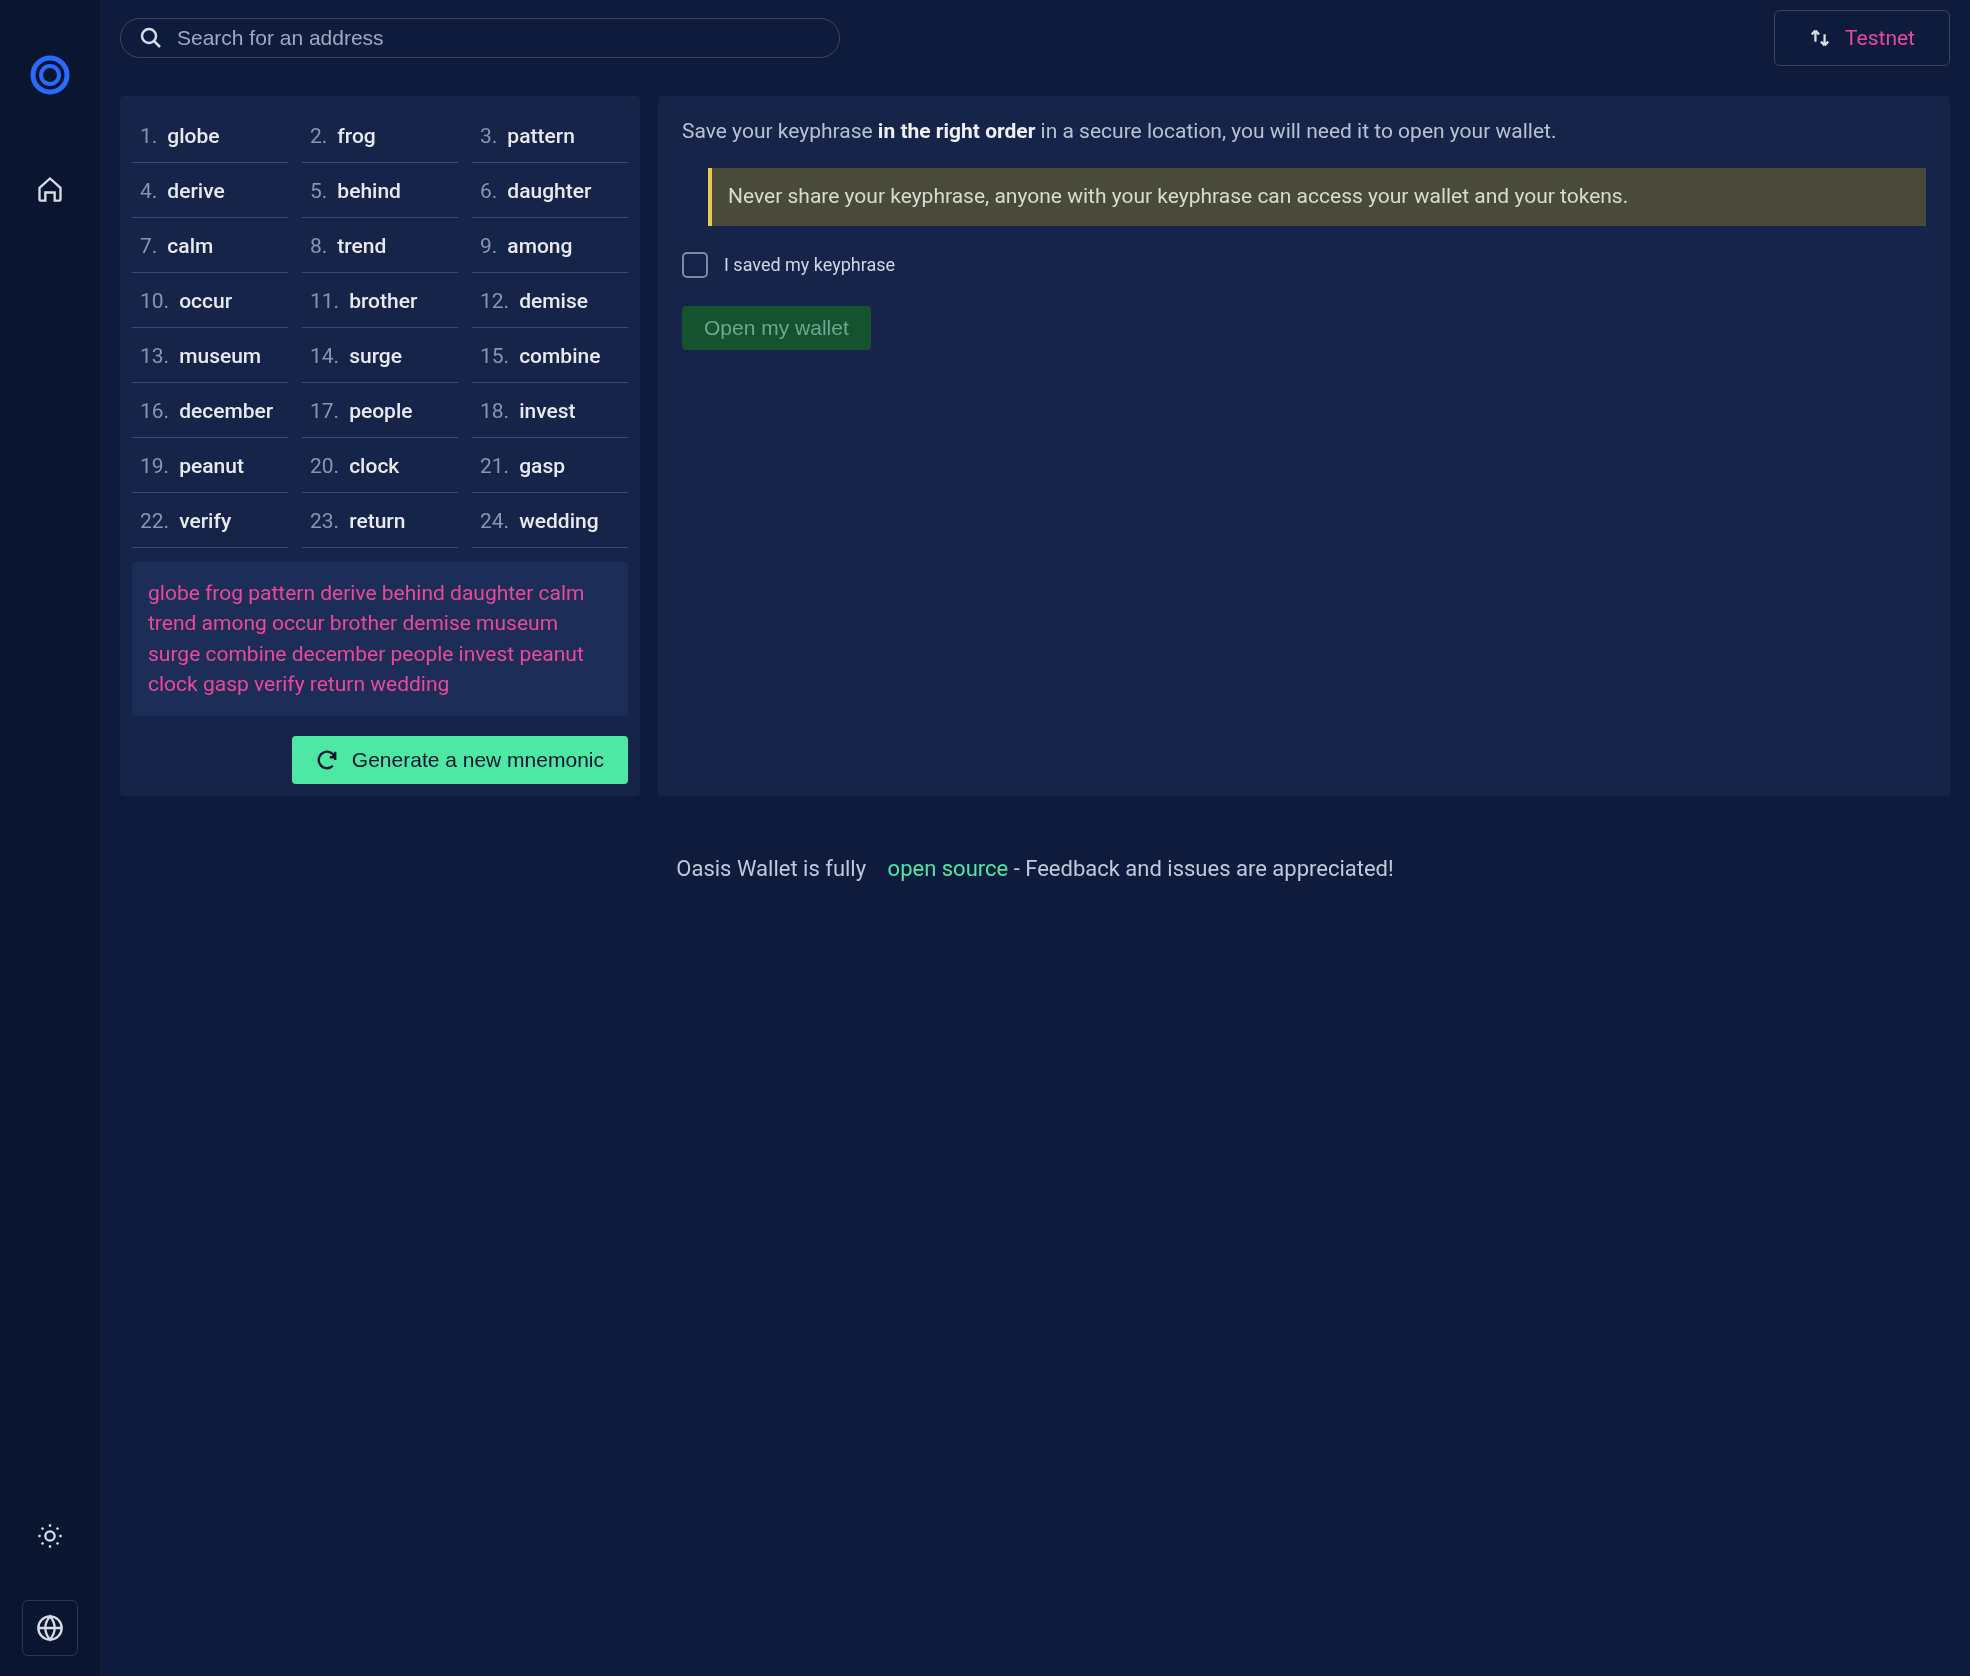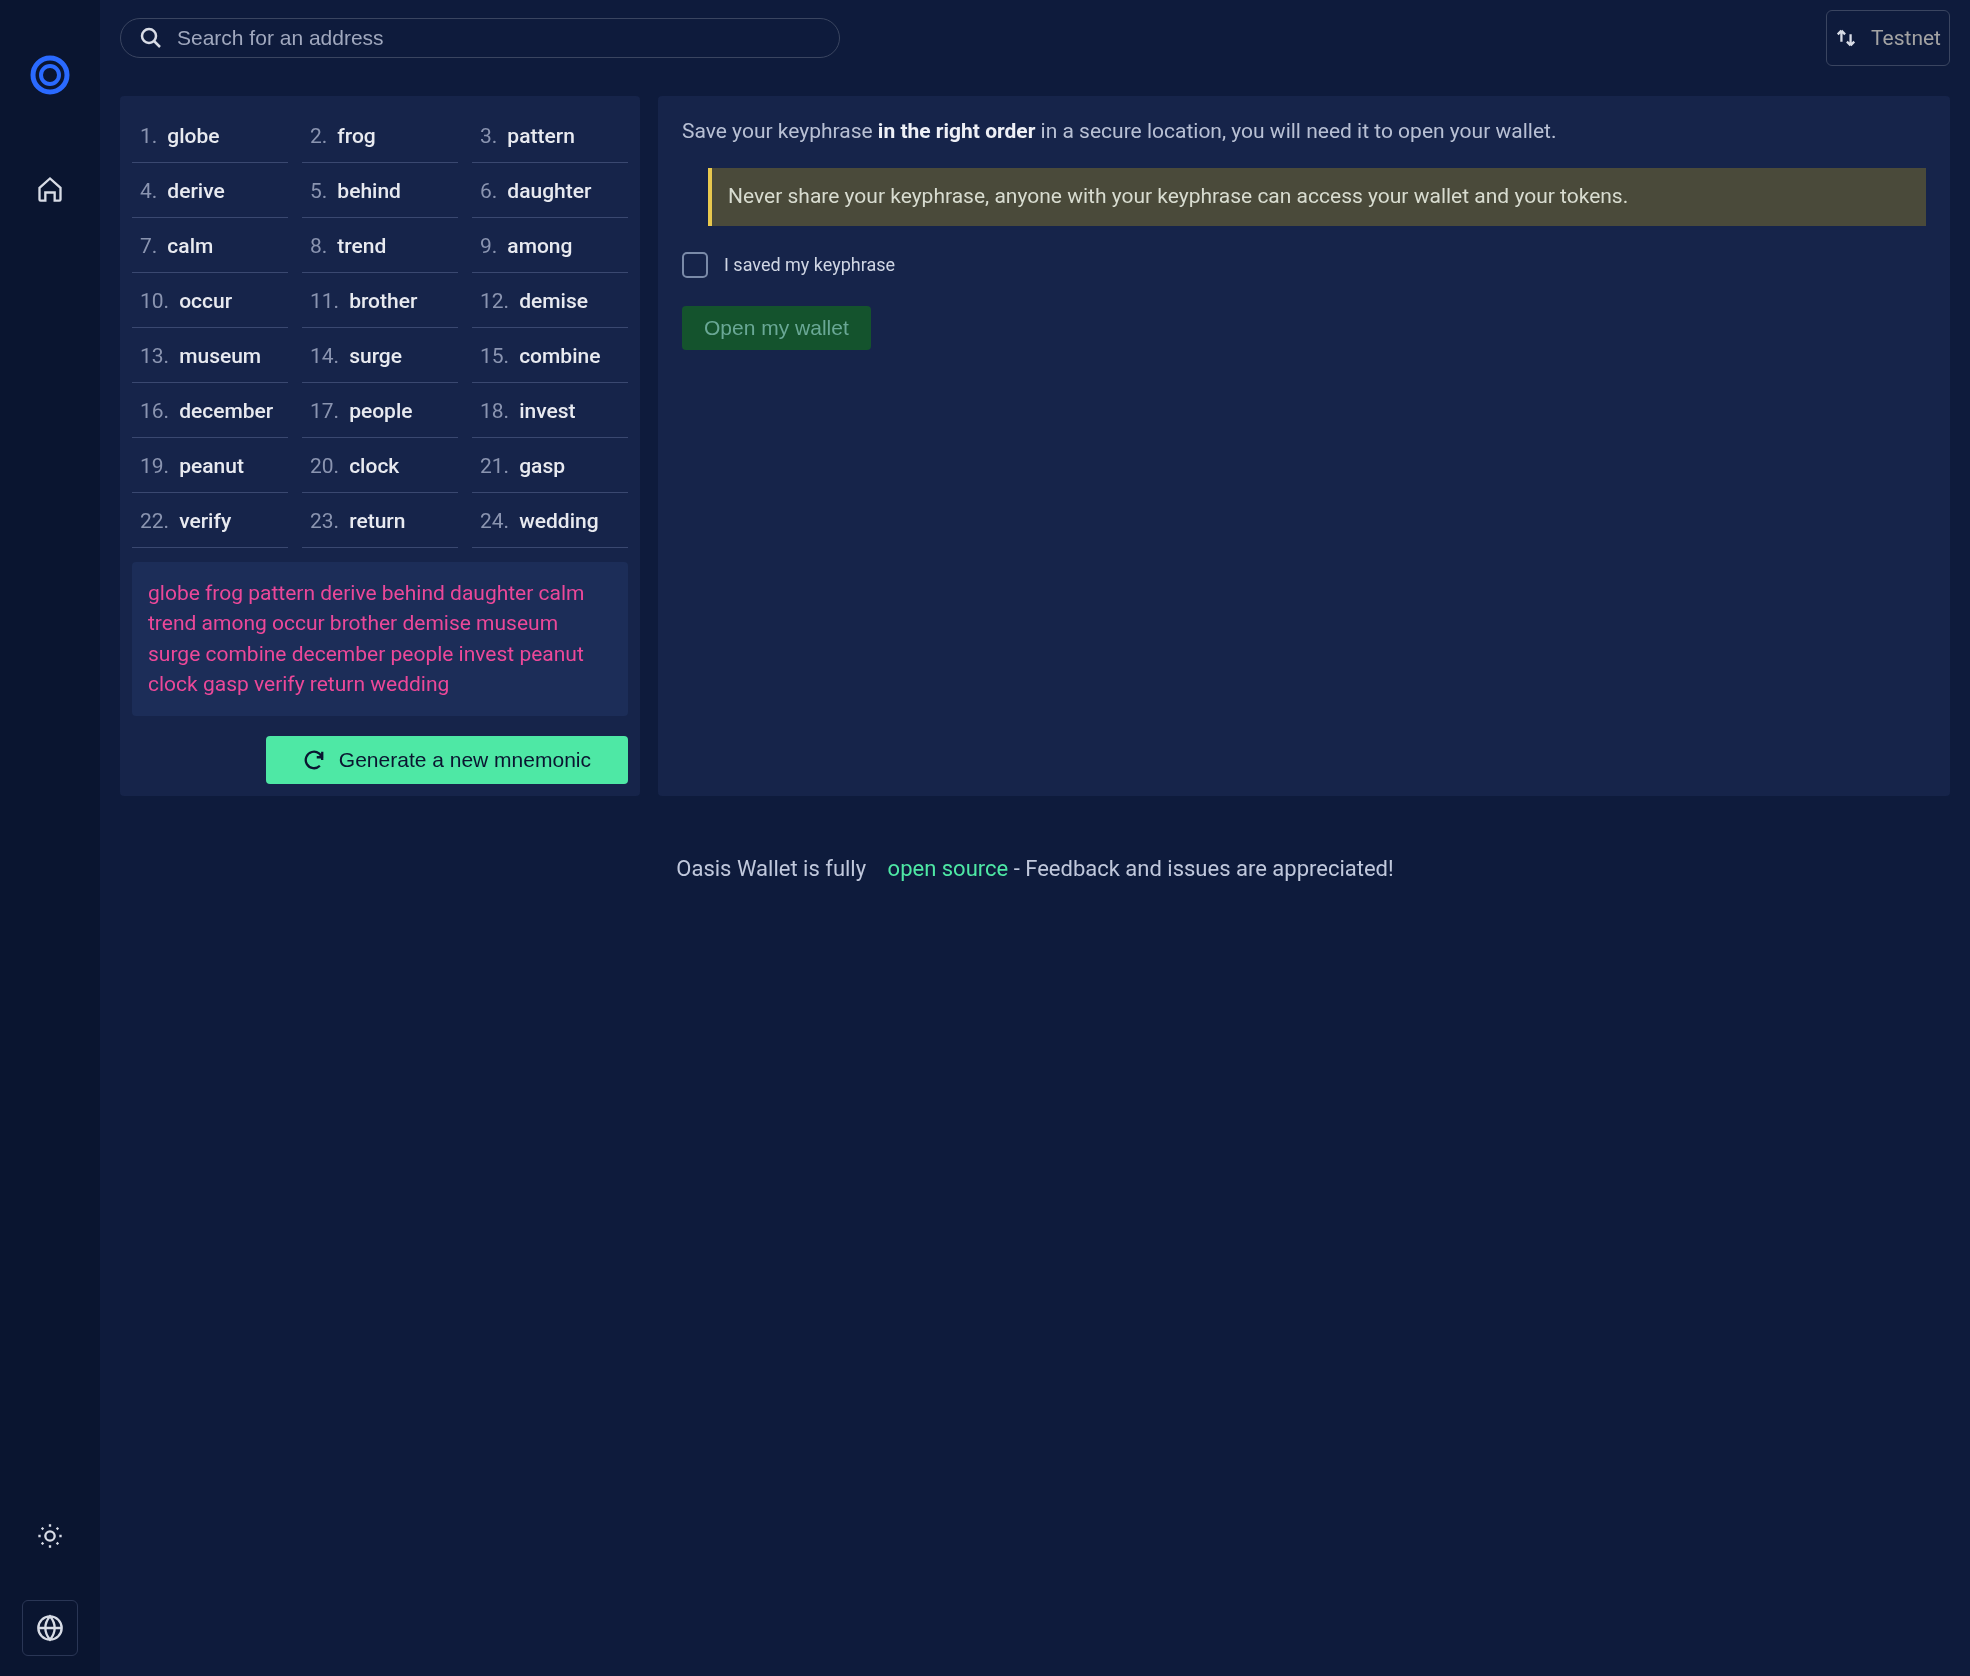--- a/index.html
+++ b/index.html
@@ -84,27 +84,27 @@
       width: 100%;
     }
     .search-box input::placeholder {
       color: #a0a8be;
     }
     .testnet-btn {
       margin-left: auto;
       border: 1px solid #3a4560;
       border-radius: 6px;
       height: 56px;
-      padding: 0 8px;
+      padding: 0 34px;
       display: flex;
       align-items: center;
       gap: 14px;
       cursor: pointer;
       font-size: 21px;
-      color: #a3a3a3;
+      color: #ec4899;
     }
     .content {
       display: flex;
       gap: 18px;
       padding: 20px;
       flex-wrap: wrap;
     }
     .card {
       background: #16244a;
       border-radius: 4px;
@@ -140,21 +140,21 @@
       font-size: 21px;
       line-height: 1.45;
       color: #ec4899;
     }
     .gen-btn {
       background: #4ee8a5;
       color: #0a1530;
       border: none;
       border-radius: 4px;
       font-size: 21px;
-      padding: 12px 37px;
+      padding: 12px 24px;
       display: flex;
       align-items: center;
       gap: 14px;
       cursor: pointer;
       margin-top: 20px;
       margin-left: auto;
       font-weight: 500;
     }
     .info-card {
       flex: 1;

